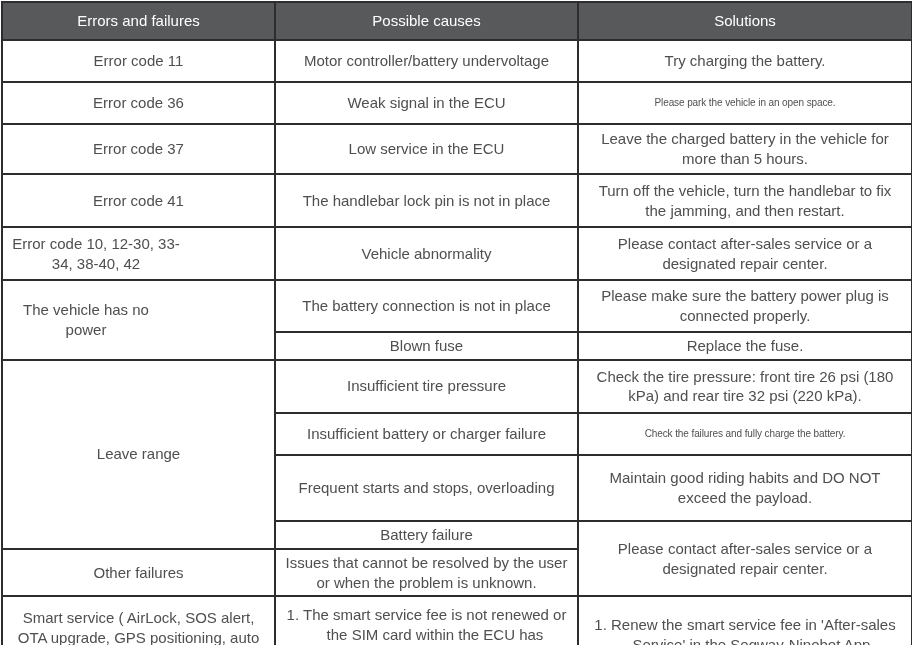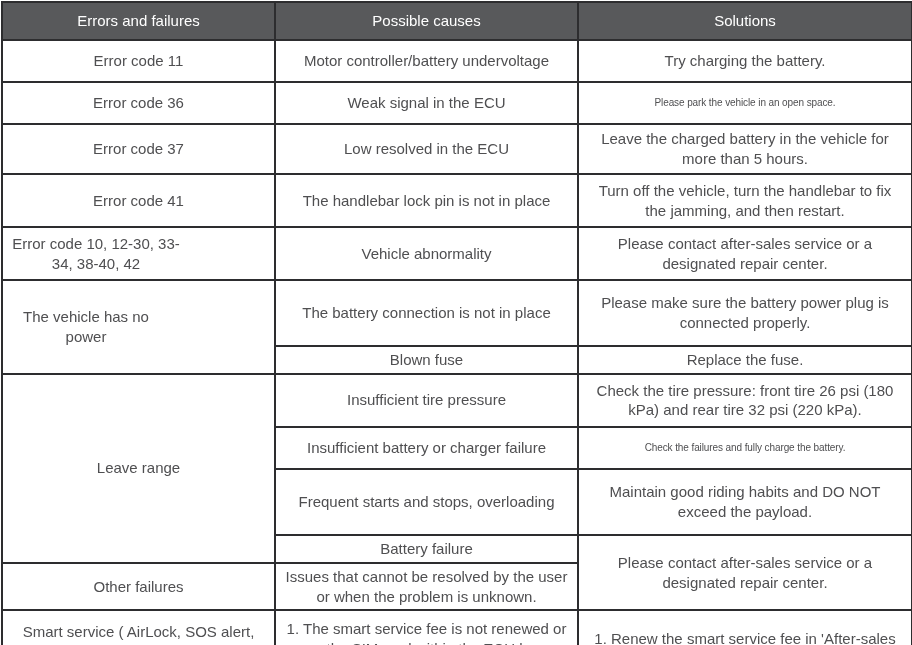--- a/index.html
+++ b/index.html
@@ -39,21 +39,21 @@
     color: #ffffff;
     font-weight: normal;
     height: 30px;
     border-color: #2d2d2f;
   }
   tr.h29  { height: 42px; }
   tr.h27  { height: 27px; border-radius: 11px; }
   tr.h28  { height: 28px; margin-top: 36px; }
   tr.h47  { height: 47px; }
   tr.h50  { height: 50px; }
-  tr.h52  { height: 66px; }
+  tr.h52  { height: 52px; }
   tr.h53  { height: 53px; }
   tr.h55  { height: 66px; }
   tr.h95  { height: 95px; }
   .narrow-150 { max-width: 150px; }
   .narrow-165 { max-width: 170px; }
   .tight { font-size: 10px; letter-spacing: -0.1px; }
   .num-item {
     padding-left: 17px;
     text-indent: -17px;
     margin: 5px 0;
@@ -82,21 +82,21 @@
         <td>Motor controller/battery undervoltage</td>
         <td>Try charging the battery.</td>
       </tr>
       <tr class="h29">
         <td>Error code 36</td>
         <td>Weak signal in the ECU</td>
         <td class="tight">Please park the vehicle in an open space.</td>
       </tr>
       <tr class="h50">
         <td>Error code 37</td>
-        <td>Low resolved in the ECU</td>
+        <td>Low service in the ECU</td>
         <td>Leave the charged battery in the vehicle for more than 5 hours.</td>
       </tr>
       <tr class="h53">
         <td>Error code 41</td>
         <td>The handlebar lock pin is not in place</td>
         <td>Turn off the vehicle, turn the handlebar to fix the jamming, and then restart.</td>
       </tr>
       <tr class="h53">
         <td>
           <div class="narrow-165">Error code 10, 12-30, 33-34, 38-40, 42</div>

